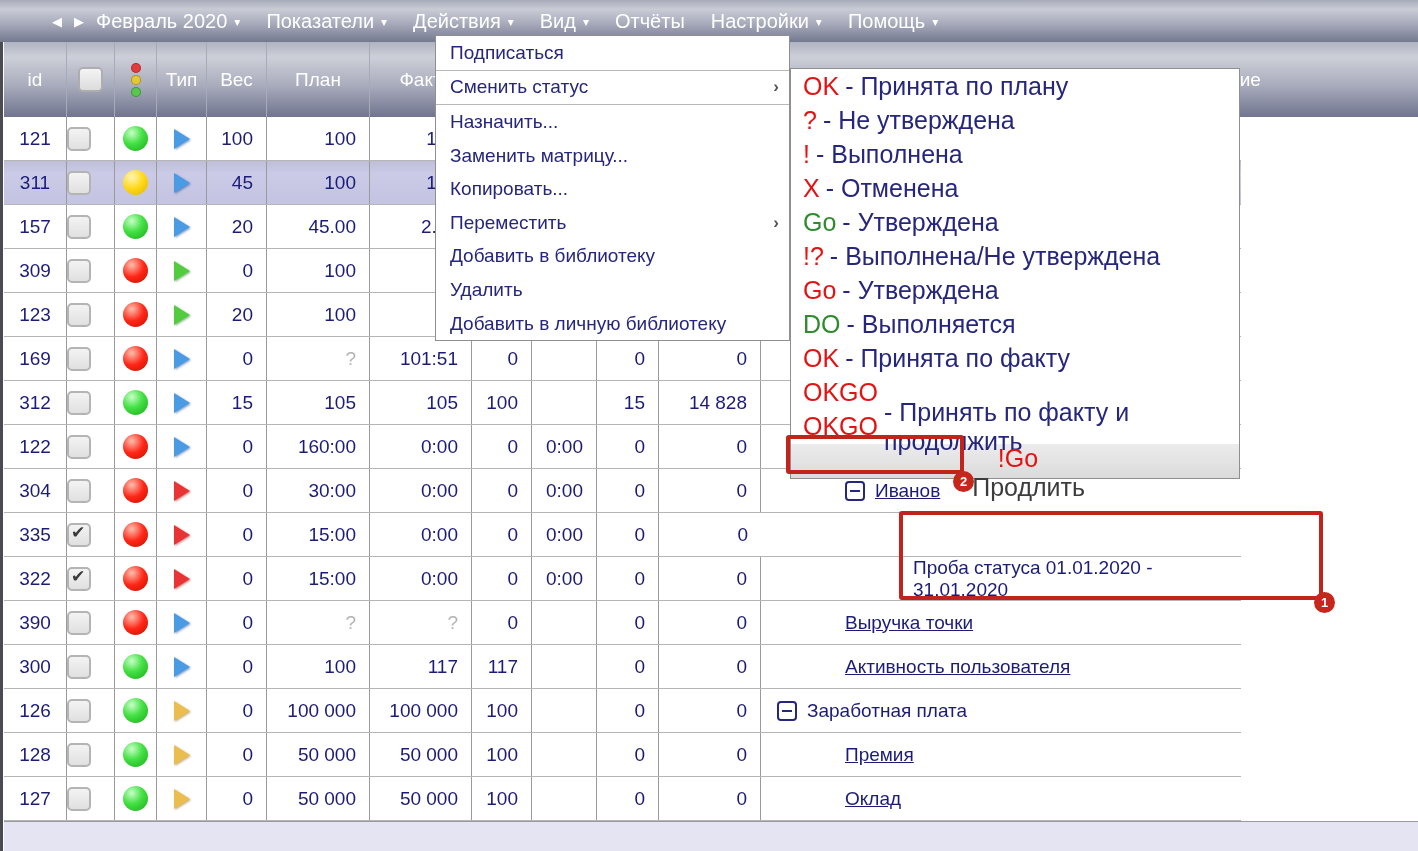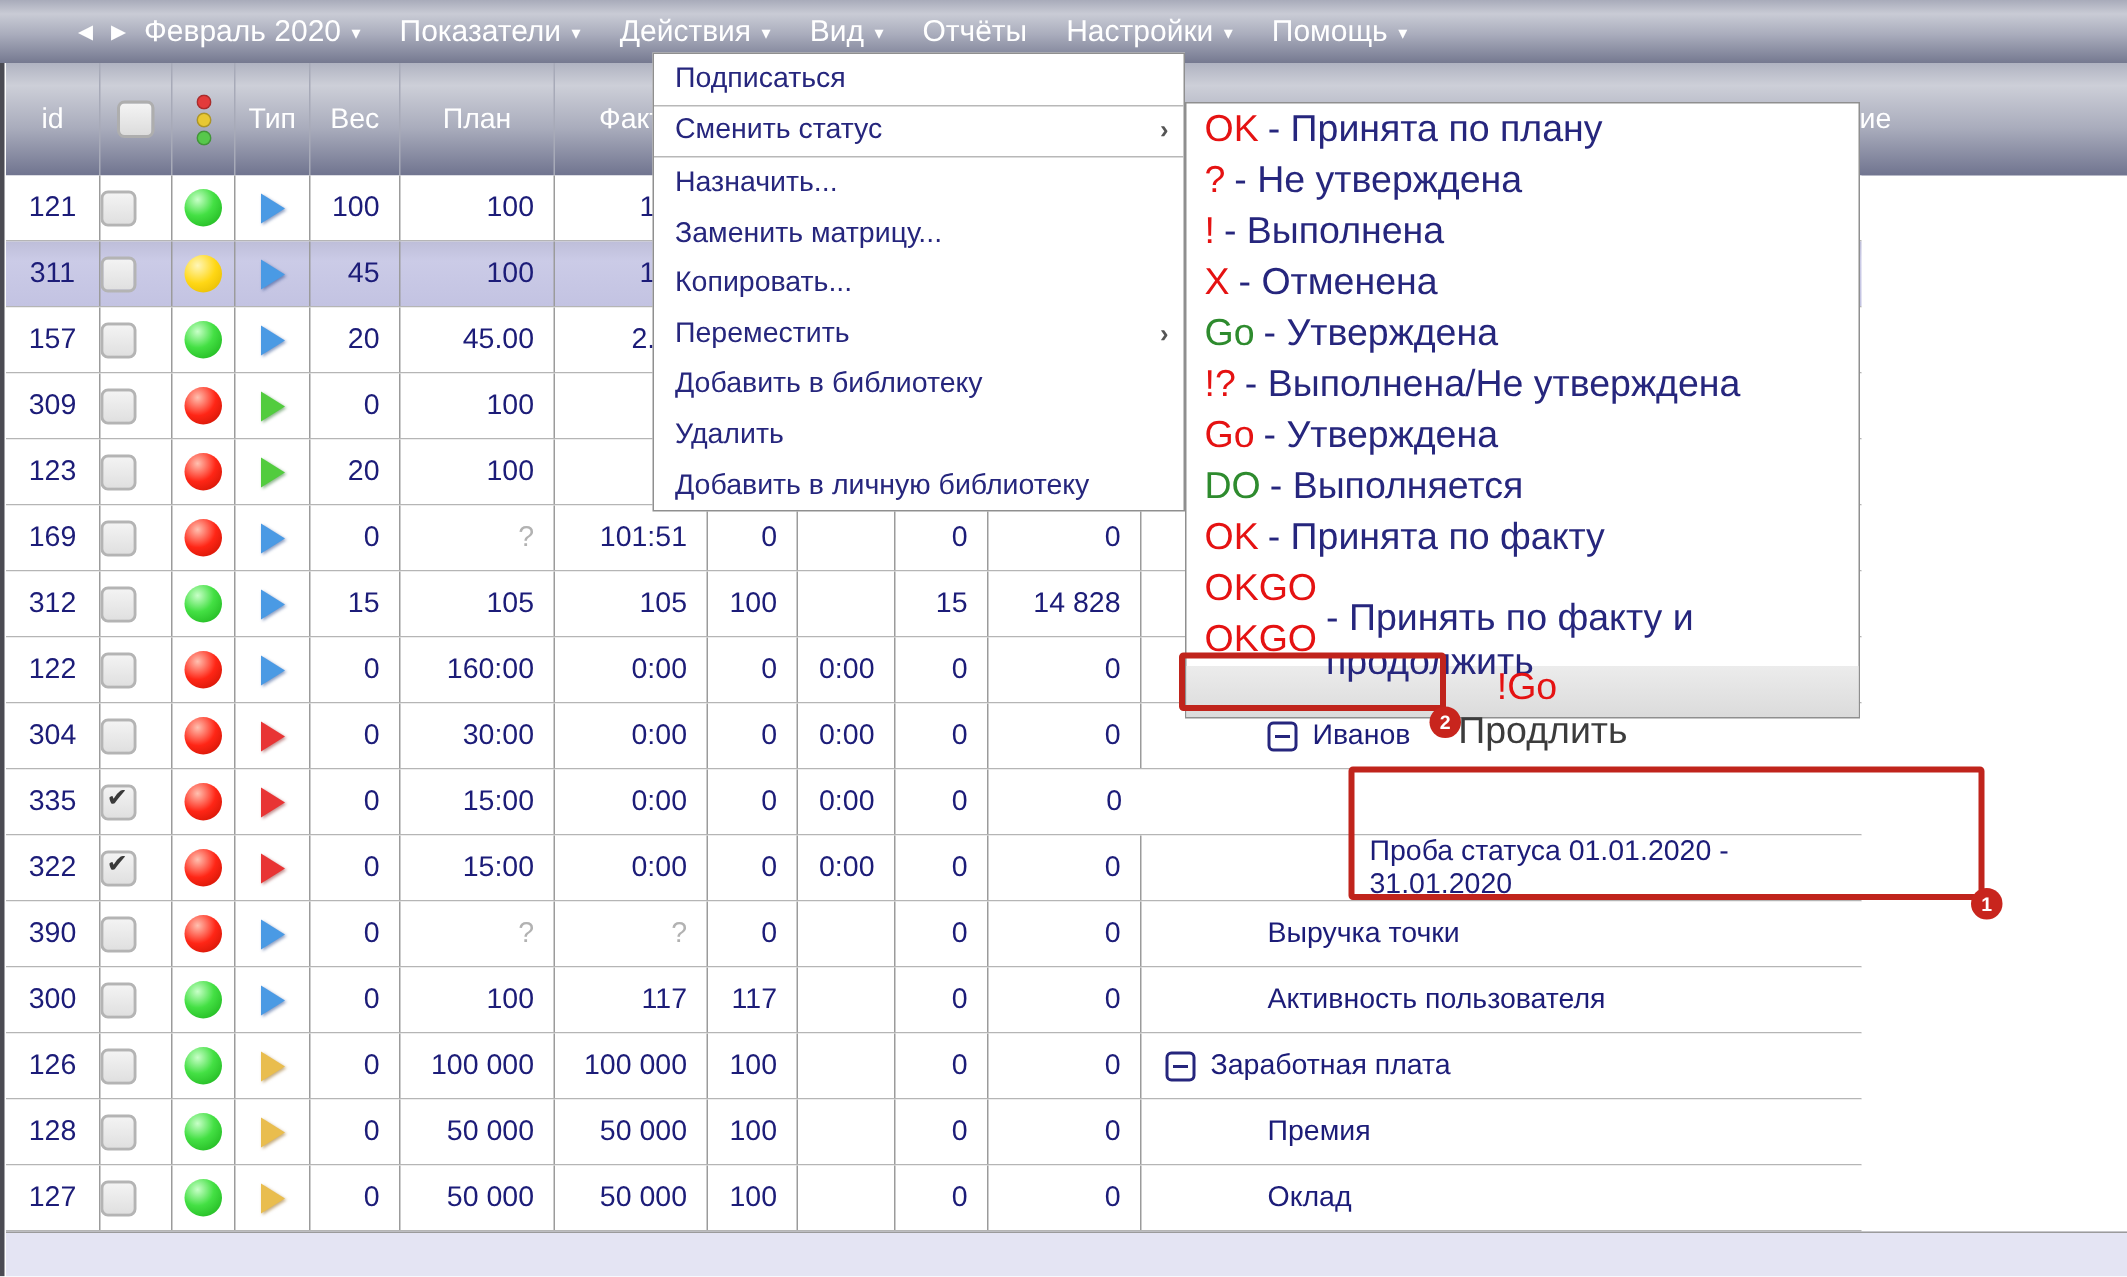--- a/index.html
+++ b/index.html
@@ -57,21 +57,21 @@
 
   .play{width:0;height:0;border-top:10px solid transparent;border-bottom:10px solid transparent;}
   .play.p-blue{border-left:16px solid #4a9ae4;filter:drop-shadow(1px 1px 1px rgba(0,40,120,.45));}
   .play.p-green{border-left:16px solid #52cc3e;filter:drop-shadow(1px 1px 1px rgba(0,90,0,.45));}
   .play.p-red{border-left:16px solid #e83434;filter:drop-shadow(1px 1px 1px rgba(120,0,0,.45));}
   .play.p-yellow{border-left:16px solid #e9bd4e;filter:drop-shadow(1px 1px 1px rgba(140,90,0,.5));}
 
   .c-name{padding-left:0;}
   .c-name.ind-0{padding-left:6px;}
   .c-name.ind-1{padding-left:16px;}
-  .c-name.ind-2{padding-left:84px;}
+  .c-name.ind-2{padding-left:84px;text-decoration:underline;}
   .c-name.ind-3{padding-left:152px;}
   .tree-icon{width:16px;height:16px;border:2px solid #26267d;border-radius:4px;
     display:inline-block;position:relative;margin-right:10px;flex:none;}
   .tree-icon::after{content:"";position:absolute;left:3px;right:3px;top:50%;margin-top:-1px;height:2px;background:#26267d;}
 
   .tfoot{position:absolute;left:4px;top:821px;width:1414px;height:30px;background:#e4e4f3;
     border-top:1px solid #9b9b9b;z-index:0;}
 
   
   .ctx-menu{position:absolute;left:435px;top:35px;width:355px;background:#fff;

